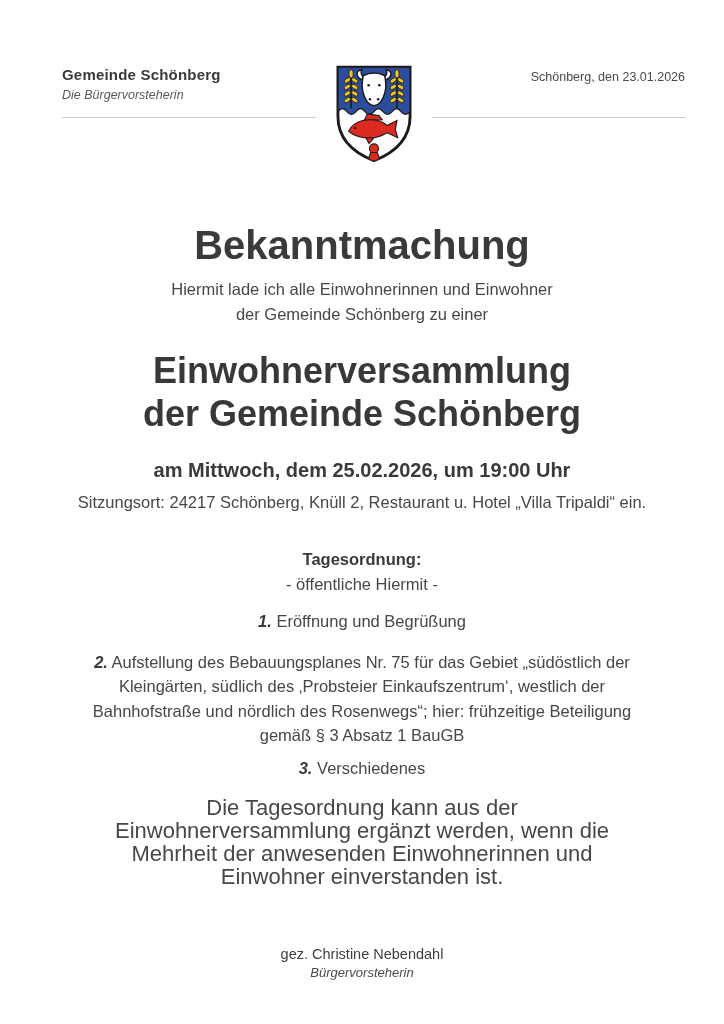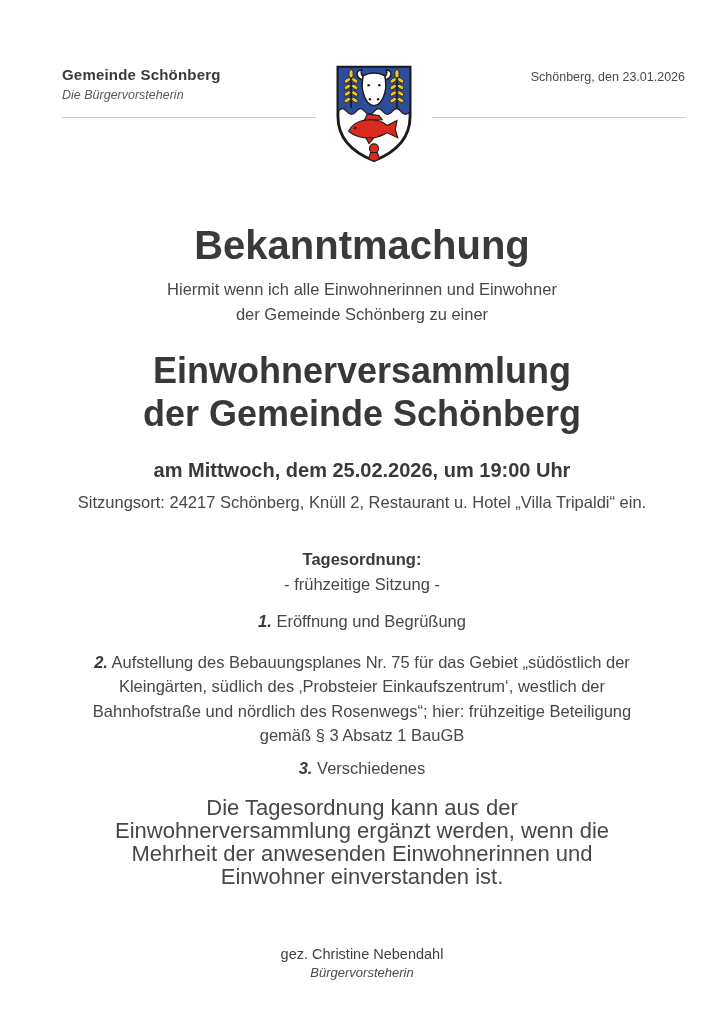--- a/index.html
+++ b/index.html
@@ -116,34 +116,34 @@
           </g>
         </g>
       </svg>
     </div>
   </div>
 
   <div class="content">
     <div class="kicker">Bekanntmachung</div>
 
     <div class="intro">
-      <div>Hiermit wenn ich alle Einwohnerinnen und Einwohner</div>
+      <div>Hiermit lade ich alle Einwohnerinnen und Einwohner</div>
       <div>der Gemeinde Schönberg zu einer</div>
     </div>
 
     <div class="big-title">
       <div>Einwohnerversammlung</div>
       <div>der Gemeinde Schönberg</div>
     </div>
 
     <div class="datetime">am Mittwoch, dem 25.02.2026, um 19:00 Uhr</div>
     <div class="location">Sitzungsort: 24217 Schönberg, Knüll 2, Restaurant u. Hotel „Villa Tripaldi“ ein.</div>
 
     <div class="agenda-head">Tagesordnung:</div>
-    <div class="agenda-sub">- frühzeitige Sitzung -</div>
+    <div class="agenda-sub">- öffentliche Hiermit -</div>
 
     <p class="agenda-item first"><span class="num">1.</span> <span>Eröffnung und Begrüßung</span></p>
 
     <p class="agenda-item second"><span class="num">2.</span> <span>Aufstellung des Bebauungsplanes Nr. 75 für das Gebiet „südöstlich der Kleingärten, südlich des ‚Probsteier Einkaufszentrum‘, westlich der Bahnhofstraße und nördlich des Rosenwegs“; hier: frühzeitige Beteiligung gemäß § 3 Absatz 1 BauGB</span></p>
 
     <p class="agenda-item third"><span class="num">3.</span> <span>Verschiedenes</span></p>
 
     <p class="note">Die Tagesordnung kann aus der Einwohnerversammlung ergänzt werden, wenn die Mehrheit der anwesenden Einwohnerinnen und Einwohner einverstanden ist.</p>
 
     <div class="signature">

